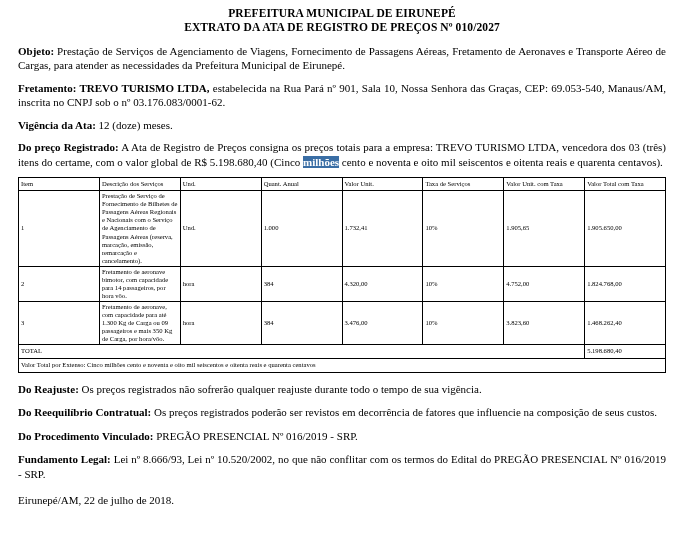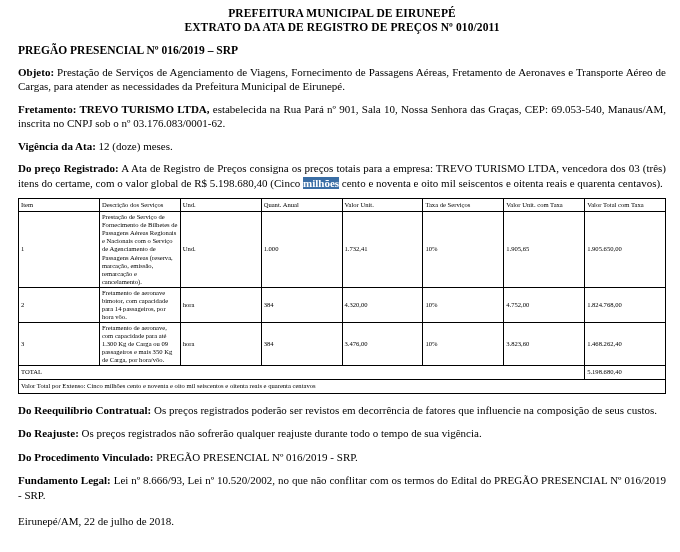--- a/index.html
+++ b/index.html
@@ -97,24 +97,23 @@
     font-weight: bold;
   }
 </style>
 </head>
 <body>
 
 <div class="page">
 
   <div class="header">
     <div>PREFEITURA MUNICIPAL DE EIRUNEPÉ</div>
-    <div>EXTRATO DA ATA DE REGISTRO DE PREÇOS Nº 010/2011</div>
-  </div>
-
-  <div class="title-line">PREGÃO PRESENCIAL Nº 016/2019 – SRP</div>
+    <div>EXTRATO DA ATA DE REGISTRO DE PREÇOS Nº 010/2027</div>
+  </div>
+
 
   <div class="para">
     <span class="lbl">Objeto:</span><span> Prestação de Serviços de Agenciamento de Viagens, Fornecimento de Passagens Aéreas, Fretamento de Aeronaves e Transporte Aéreo de Cargas, para atender as necessidades da Prefeitura Municipal de Eirunepé.</span>
   </div>
 
   <div class="para">
     <span class="lbl">Fretamento:</span><span class="lbl"> TREVO TURISMO LTDA,</span><span> estabelecida na Rua Pará nº 901, Sala 10, Nossa Senhora das Graças, CEP: 69.053-540, Manaus/AM, inscrita no CNPJ sob o nº 03.176.083/0001-62.</span>
   </div>
 
 
@@ -174,28 +173,28 @@
         <td class="total-lbl" colspan="7">TOTAL</td>
         <td class="c-vtt">5.198.680,40</td>
       </tr>
       <tr class="extenso">
         <td colspan="8">Valor Total por Extenso: Cinco milhões cento e noventa e oito mil seiscentos e oitenta reais e quarenta centavos</td>
       </tr>
     </tbody>
   </table>
 
   <div class="sec">
+    <span class="lbl">Do Reajuste:</span><span> Os preços registrados não sofrerão qualquer reajuste durante todo o tempo de sua vigência.</span>
+  </div>
+
+  <div class="sec">
     <span class="lbl">Do Reequilíbrio Contratual:</span><span> Os preços registrados poderão ser revistos em decorrência de fatores que influencie na composição de seus custos.</span>
   </div>
 
   <div class="sec">
-    <span class="lbl">Do Reajuste:</span><span> Os preços registrados não sofrerão qualquer reajuste durante todo o tempo de sua vigência.</span>
-  </div>
-
-  <div class="sec">
     <span class="lbl">Do Procedimento Vinculado:</span><span> PREGÃO PRESENCIAL Nº 016/2019 - SRP.</span>
   </div>
 
   <div class="sec">
     <span class="lbl">Fundamento Legal:</span><span> Lei nº 8.666/93, Lei nº 10.520/2002, no que não conflitar com os termos do Edital do PREGÃO PRESENCIAL Nº 016/2019 - SRP.</span>
   </div>
 
   <div class="date-line">Eirunepé/AM, 22 de julho de 2018.</div>
 
 </div>

